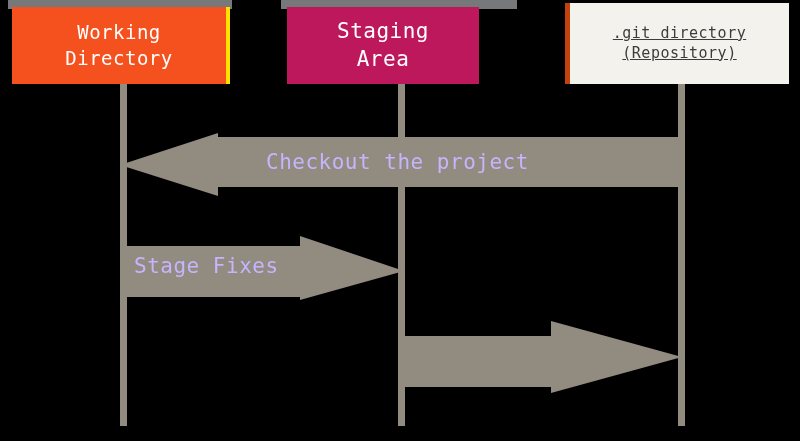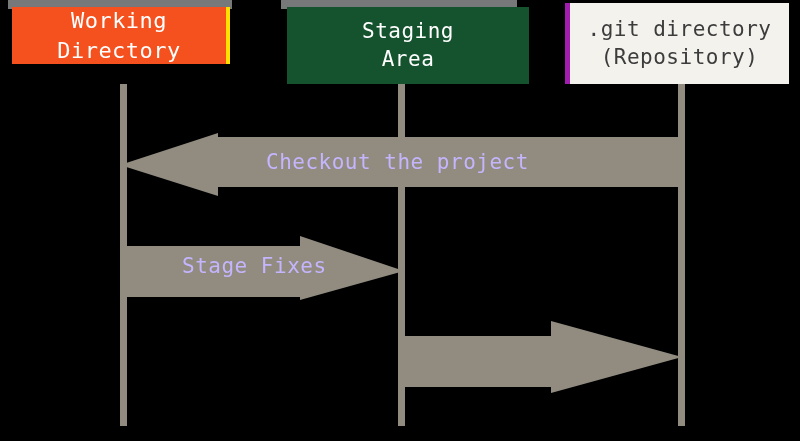--- a/index.html
+++ b/index.html
@@ -36,44 +36,45 @@
     text-align: center;
     line-height: 1.32;
     letter-spacing: 0.5px;
   }
   .box .lbl { display: block; white-space: pre-line; }
 
   #box-working {
     left: 12px;
     top: 7px;
     width: 218px;
-    height: 57px;
+    height: 77px;
     background: #f4511e;
     border-right: 4px solid #ffe000;
     color: #ffffff;
-    font-size: 22px;
+    font-size: 19px;
   }
   #box-staging {
     left: 287px;
     top: 7px;
-    width: 242px;
+    width: 192px;
     height: 77px;
-    background: #14532d;
+    background: #be185d;
     color: #ffffff;
     font-size: 21px;
   }
   #box-repo {
     left: 565px;
     top: 3px;
     width: 224px;
     height: 81px;
     background: #f4f2ed;
-    border-left: 5px solid #a21caf;
+    border-left: 5px solid #c2410c;
     color: #3c3c3c;
-    font-size: 21px;
+    font-size: 15px;
+    text-decoration: underline;
   }
 
   
   .lifeline {
     position: absolute;
     width: 7px;
     background: #918b80;
   }
   #line-working { left: 120px; top: 84px;  height: 342px; }
   #line-staging { left: 398px; top: 84px;  height: 342px; }
@@ -89,21 +90,21 @@
     pointer-events: none;
   }
   .arrow-text {
     position: absolute;
     color: #c4b5fd;
     font-size: 21px;
     letter-spacing: 0.5px;
     white-space: nowrap;
   }
   #txt-checkout { left: 266px; top: 150px; }
-  #txt-stage    { left: 134px; top: 254px; margin-left: 48px; }
+  #txt-stage    { left: 134px; top: 254px; }
   #txt-commit   { left: 441px; top: 345px; }
 </style>
 </head>
 <body>
 
 <div id="canvas">
 
   <div class="top-band" id="band-working"></div>
   <div class="top-band" id="band-staging"></div>
 

